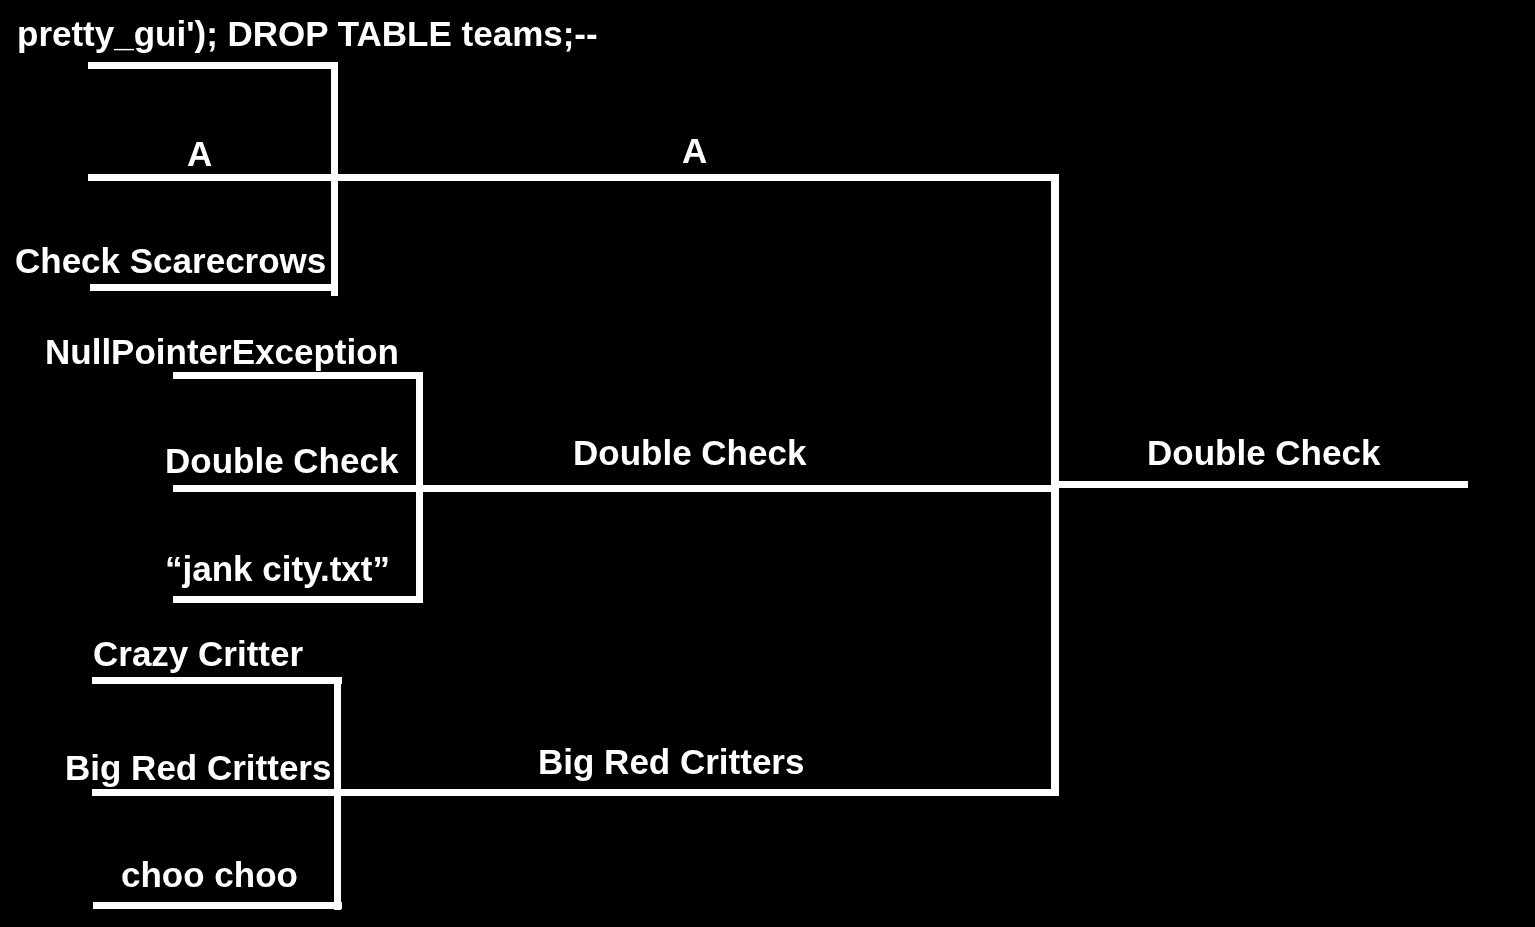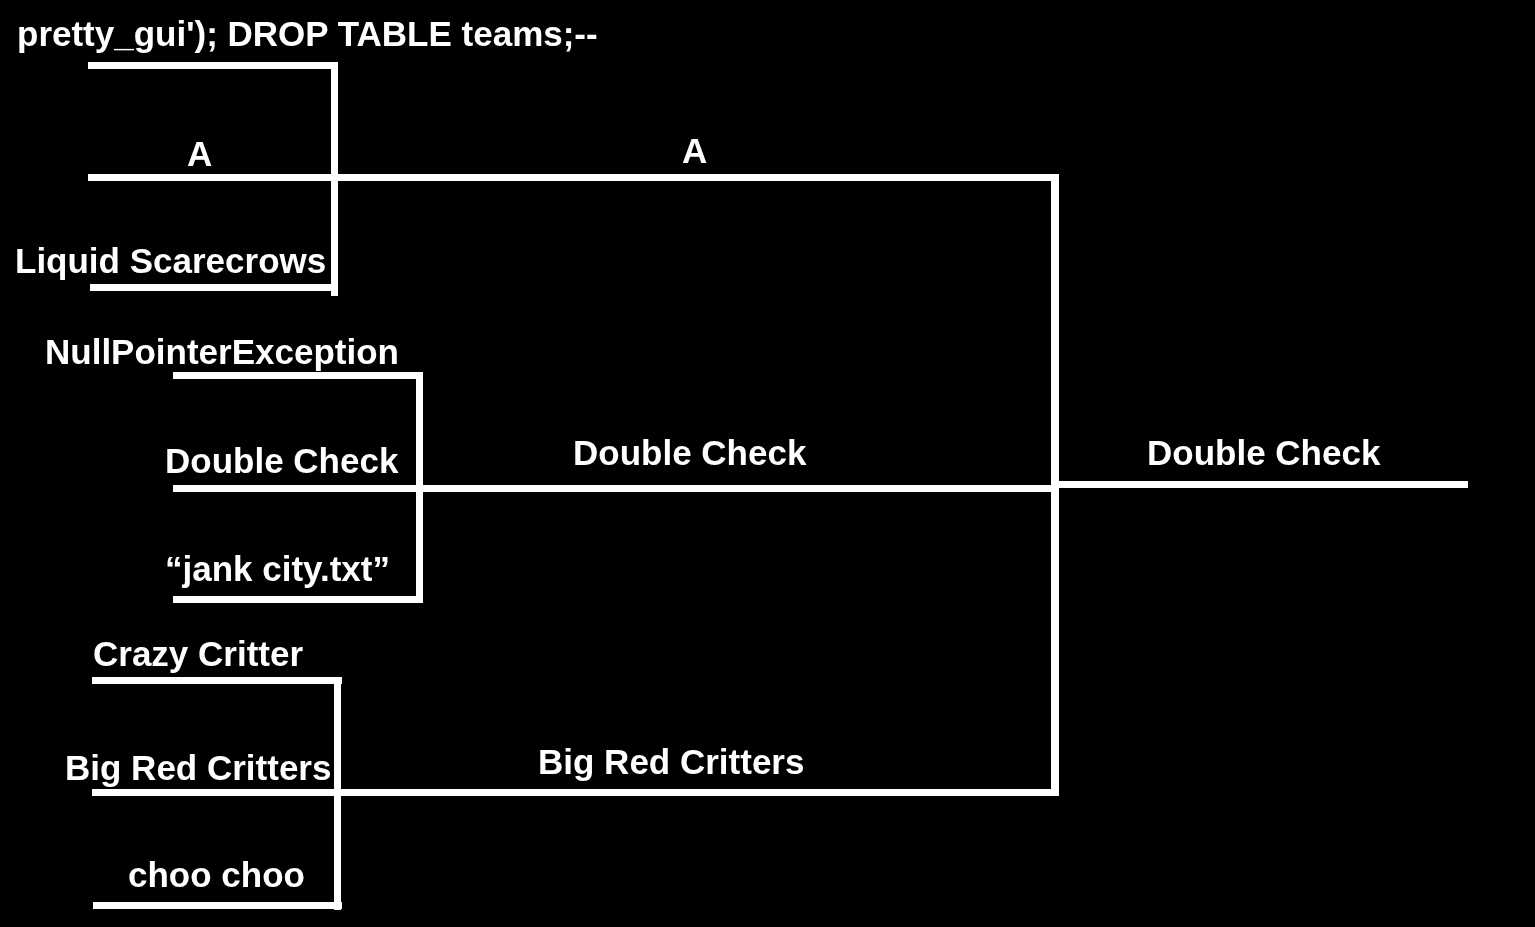--- a/index.html
+++ b/index.html
@@ -28,29 +28,29 @@
     background: #ffffff;
   }
 </style>
 </head>
 <body>
 
 <div id="canvas">
 
   <span class="lbl" style="left:17px;  top:16px;">pretty_gui'); DROP TABLE teams;--</span>
   <span class="lbl" style="left:187px; top:136px;">A</span>
-  <span class="lbl" style="left:15px;  top:243px;">Liquid Scarecrows</span>
+  <span class="lbl" style="left:15px;  top:243px;">Check Scarecrows</span>
 
   <span class="lbl" style="left:45px;  top:334px;">NullPointerException</span>
   <span class="lbl" style="left:165px; top:443px;">Double Check</span>
   <span class="lbl" style="left:93px;  top:636px;">Crazy Critter</span>
 
   <span class="lbl" style="left:165px; top:551px;">“jank city.txt”</span>
   <span class="lbl" style="left:65px;  top:750px;">Big Red Critters</span>
-  <span class="lbl" style="left:128px; top:857px;">choo choo</span>
+  <span class="lbl" style="left:121px; top:857px;">choo choo</span>
 
   <span class="lbl" style="left:682px; top:133px;">A</span>
   <span class="lbl" style="left:573px; top:435px;">Double Check</span>
   <span class="lbl" style="left:538px; top:744px;">Big Red Critters</span>
 
   <span class="lbl" style="left:1147px; top:435px;">Double Check</span>
 
   <div class="ln" style="left:88px;  top:62px;  width:250px; height:7px;"></div>
   <div class="ln" style="left:88px;  top:174px; width:970px; height:7px;"></div>
   <div class="ln" style="left:90px;  top:284px; width:248px; height:7px;"></div>

